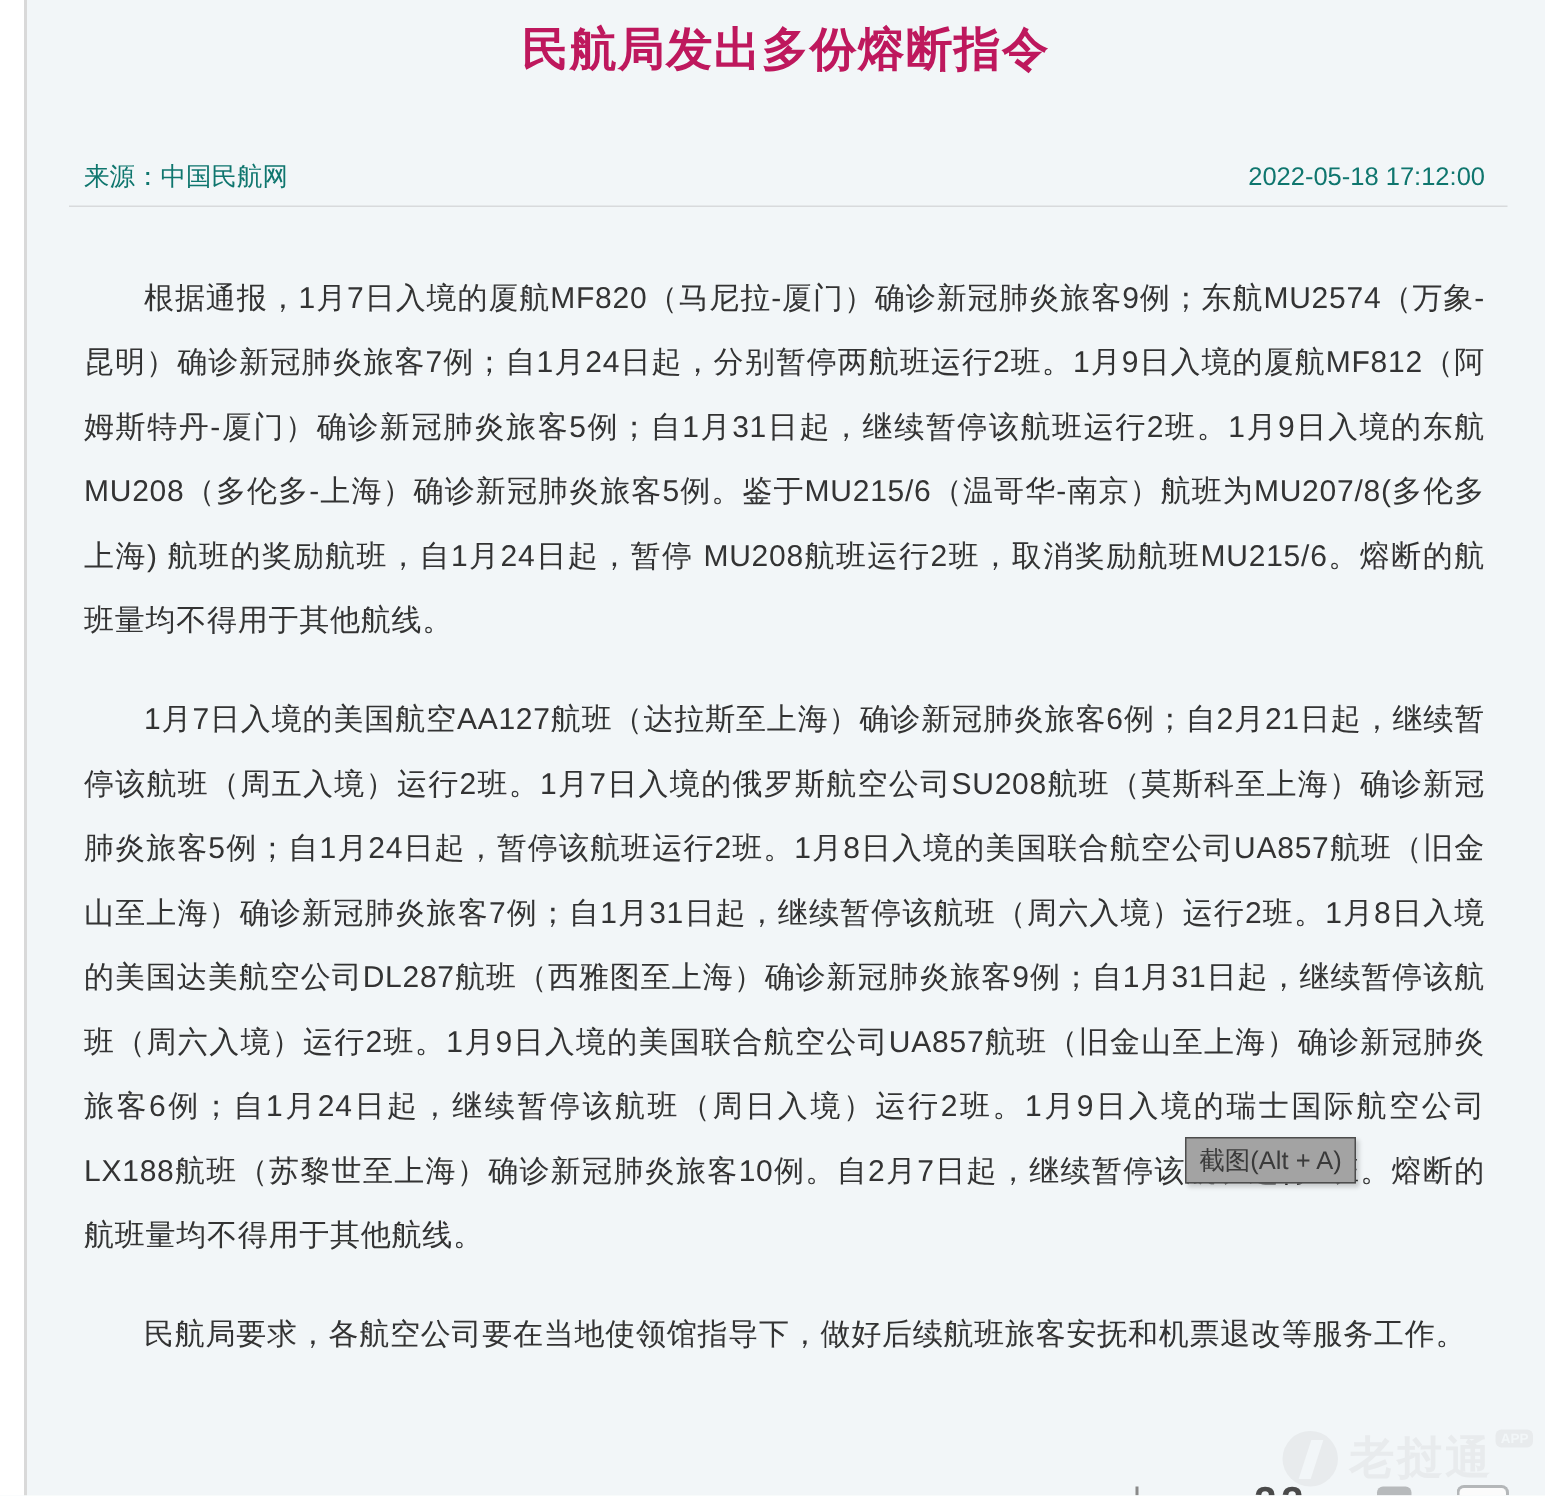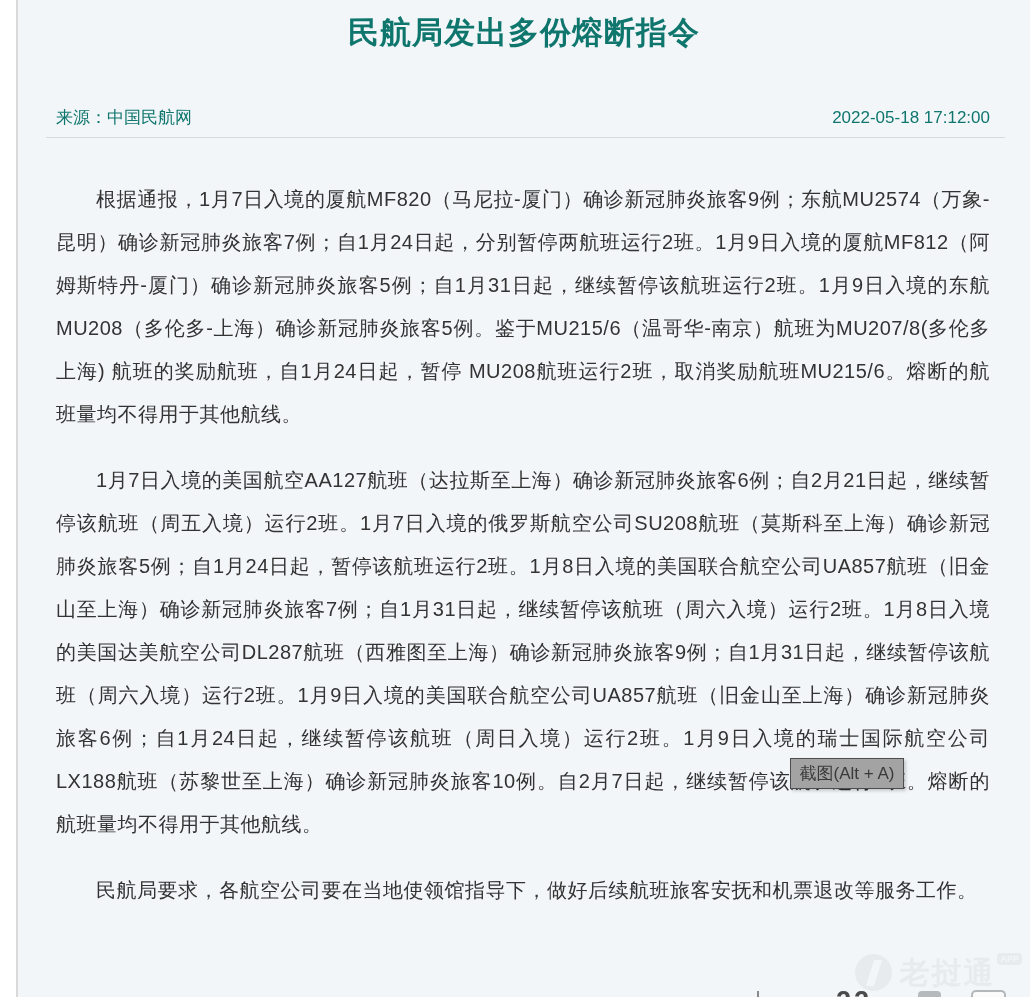--- a/index.html
+++ b/index.html
@@ -22,21 +22,21 @@
     position:absolute; left:18px; top:0; right:0; bottom:0;
     background:#f2f6f8;
     overflow:hidden;
   }
   .article-title {
     margin-top:12px;
     text-align:center;
     font-size:31px;
     font-weight:bold;
     letter-spacing:1px;
-    color:#0f766e;
+    color:#be185d;
   }
   .meta-row {
     margin-top:52px;
     padding:0 40px 0 38px;
     display:flex;
     justify-content:space-between;
     align-items:baseline;
     font-size:17px;
     color:#0f766e;
   }

